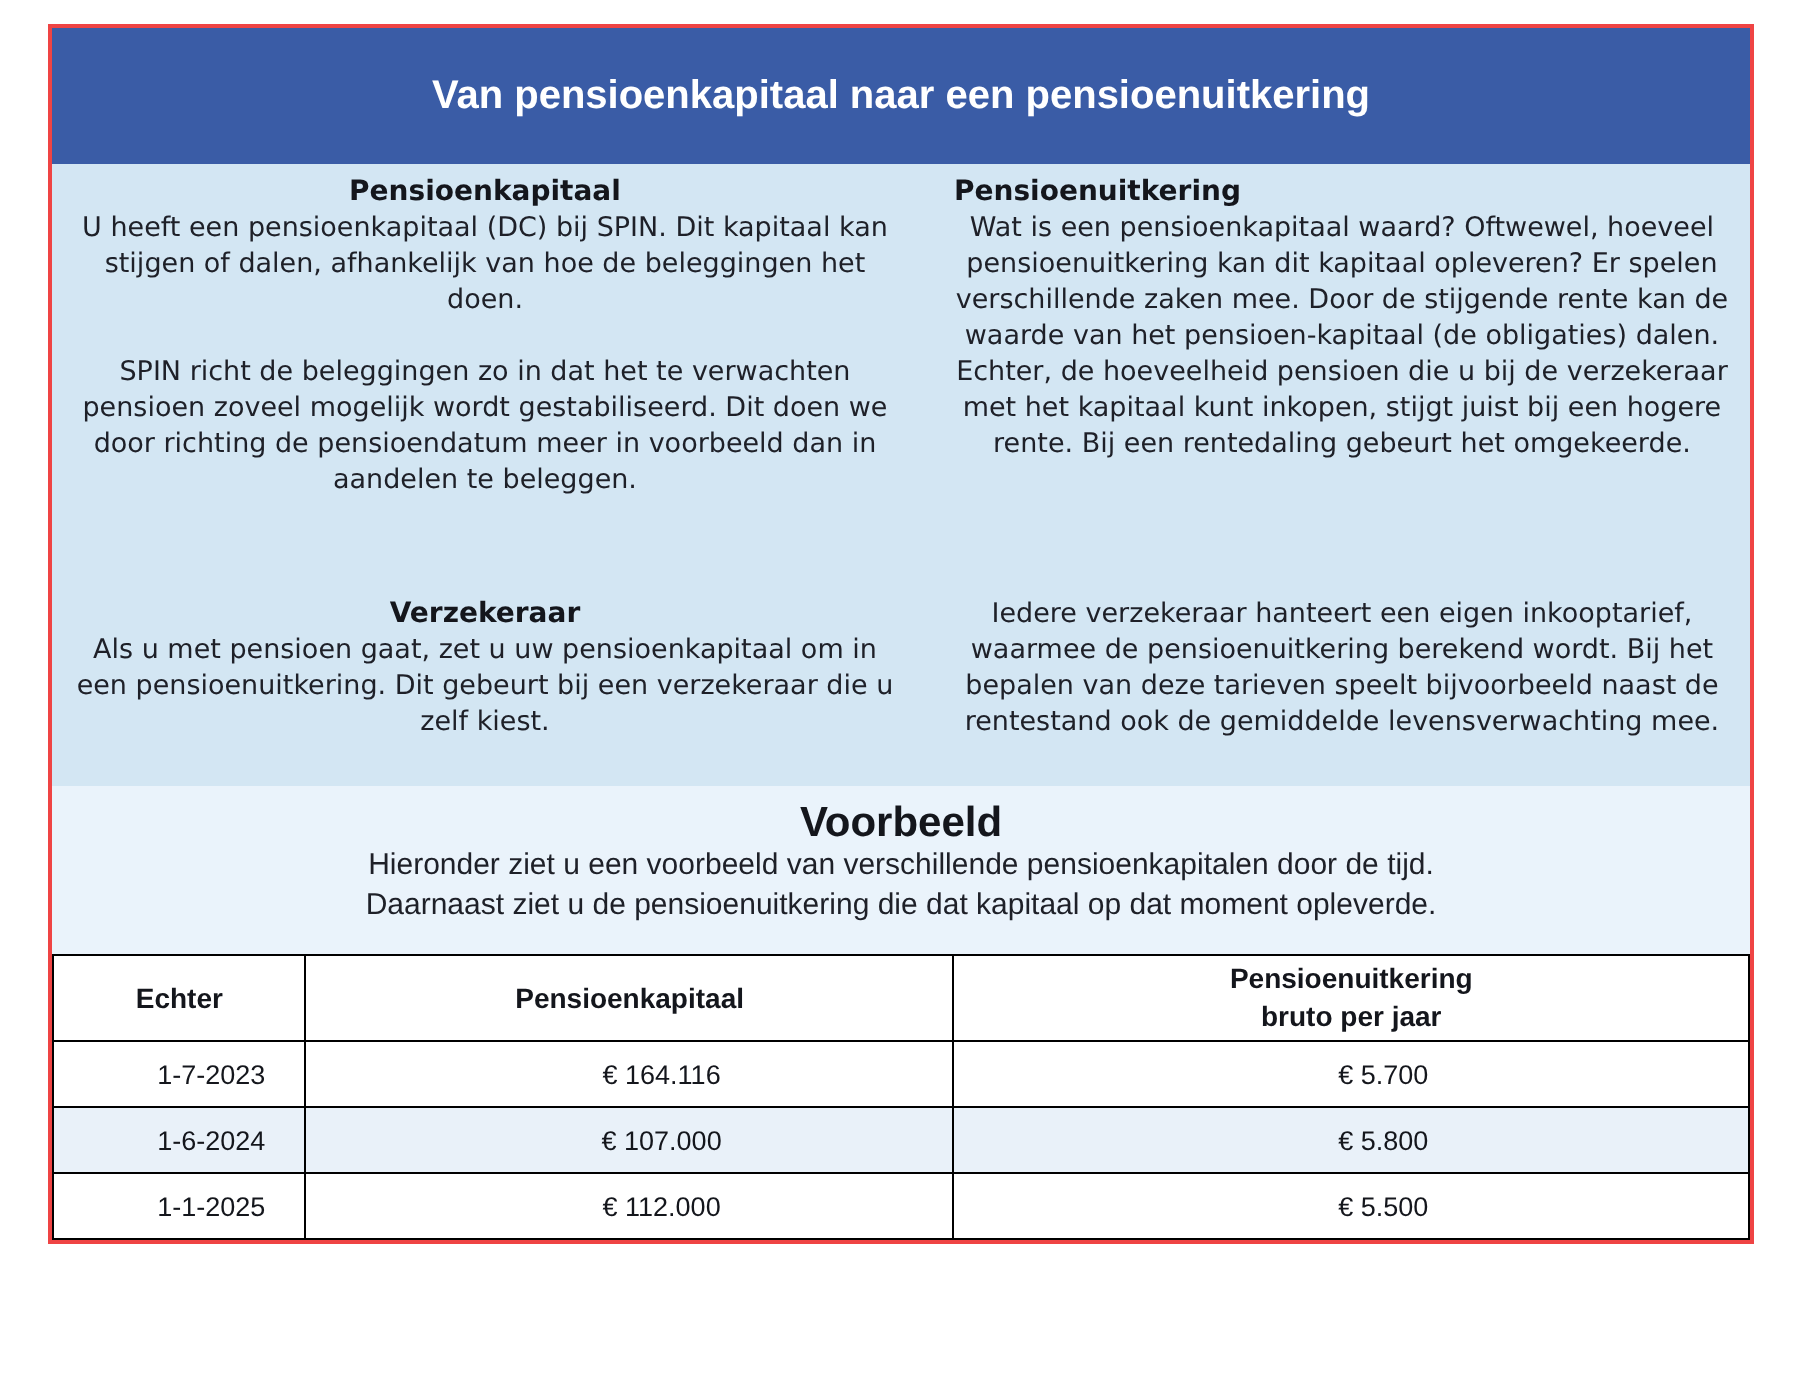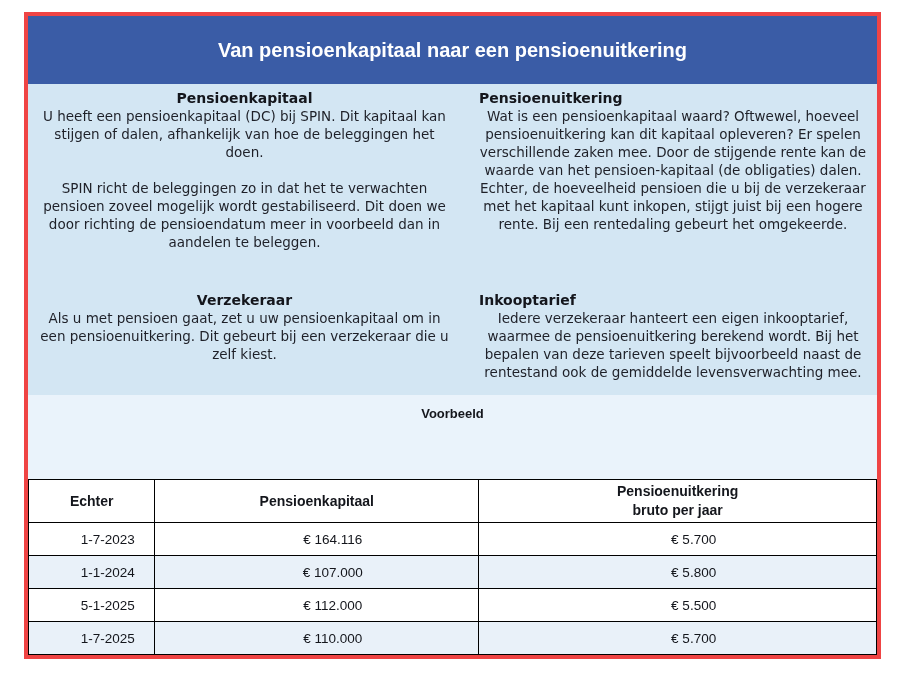--- a/index.html
+++ b/index.html
@@ -8,21 +8,21 @@
     background: #ffffff;
     width: 901px;
     height: 689px;
     font-family: "DejaVu Sans", sans-serif;
   }
   .document {
     position: absolute;
     left: 24px;
     top: 12px;
     width: 849px;
-    border: 4px solid #ef4444;
+    border: 2px solid #ef4444;
     background: #b91c1c;
   }
   
   .title-bar {
     height: 68px;
     background: #3a5ca6;
     display: flex;
     align-items: center;
     justify-content: center;
   }
@@ -64,21 +64,21 @@
     height: 84px;
     background: #eaf3fb;
     text-align: center;
     color: #1e2028;
     font-family: "Liberation Sans", sans-serif;
     padding-top: 9px;
     box-sizing: border-box;
   }
   .voorbeeld h2 {
     margin: 0 0 2px 0;
-    font-size: 13px;
+    font-size: 21px;
     line-height: 19px;
     font-weight: bold;
     color: #14161c;
   }
   .voorbeeld p {
     margin: 0;
     font-size: 15px;
     line-height: 20px;
   }
   
@@ -136,28 +136,29 @@
       <h2>Pensioenuitkering</h2>
       <p>Wat is een pensioenkapitaal waard? Oftwewel, hoeveel pensioenuitkering kan dit kapitaal opleveren?  Er spelen verschillende zaken mee. Door de stijgende rente kan de waarde van het pensioen-kapitaal (de obligaties) dalen. Echter, de hoeveelheid pensioen die u bij de verzekeraar met het kapitaal kunt inkopen, stijgt juist bij een hogere rente. Bij een rentedaling gebeurt het omgekeerde.</p>
     </div>
 
     <div class="info-block centered">
       <h2>Verzekeraar</h2>
       <p>Als u met pensioen gaat, zet u uw pensioenkapitaal om in een pensioenuitkering. Dit gebeurt bij een verzekeraar die u zelf kiest.</p>
     </div>
 
     <div class="info-block leftcol">
-      <h2>Inkooptarief</h2>
       <p>Iedere verzekeraar hanteert een eigen inkooptarief, waarmee de pensioenuitkering berekend wordt. Bij het bepalen van deze tarieven speelt bijvoorbeeld naast de rentestand ook de gemiddelde levensverwachting mee.</p>
     </div>
 
   </div>
 
   <div class="voorbeeld">
     <h2>Voorbeeld</h2>
+    <p>Hieronder ziet u een voorbeeld van verschillende pensioenkapitalen door de tijd.</p>
+    <p>Daarnaast ziet u de pensioenuitkering die dat kapitaal op dat moment opleverde.</p>
   </div>
 
   <table class="pension-table">
     <colgroup>
         <col class="c1">
         <col class="c2">
         <col class="c3">
       </colgroup>
     <thead>
       <tr>
@@ -169,30 +170,25 @@
         </th>
       </tr>
     </thead>
     <tbody>
       <tr>
         <td>1-7-2023</td>
         <td>€ 164.116</td>
         <td>€ 5.700</td>
       </tr>
       <tr>
-        <td>1-1-2024</td>
+        <td>1-6-2024</td>
         <td>€ 107.000</td>
         <td>€ 5.800</td>
       </tr>
       <tr>
-        <td>5-1-2025</td>
+        <td>1-1-2025</td>
         <td>€ 112.000</td>
         <td>€ 5.500</td>
-      </tr>
-      <tr>
-        <td>1-7-2025</td>
-        <td>€ 110.000</td>
-        <td>€ 5.700</td>
       </tr>
     </tbody>
   </table>
 
 </div>
 
 </body></html>

